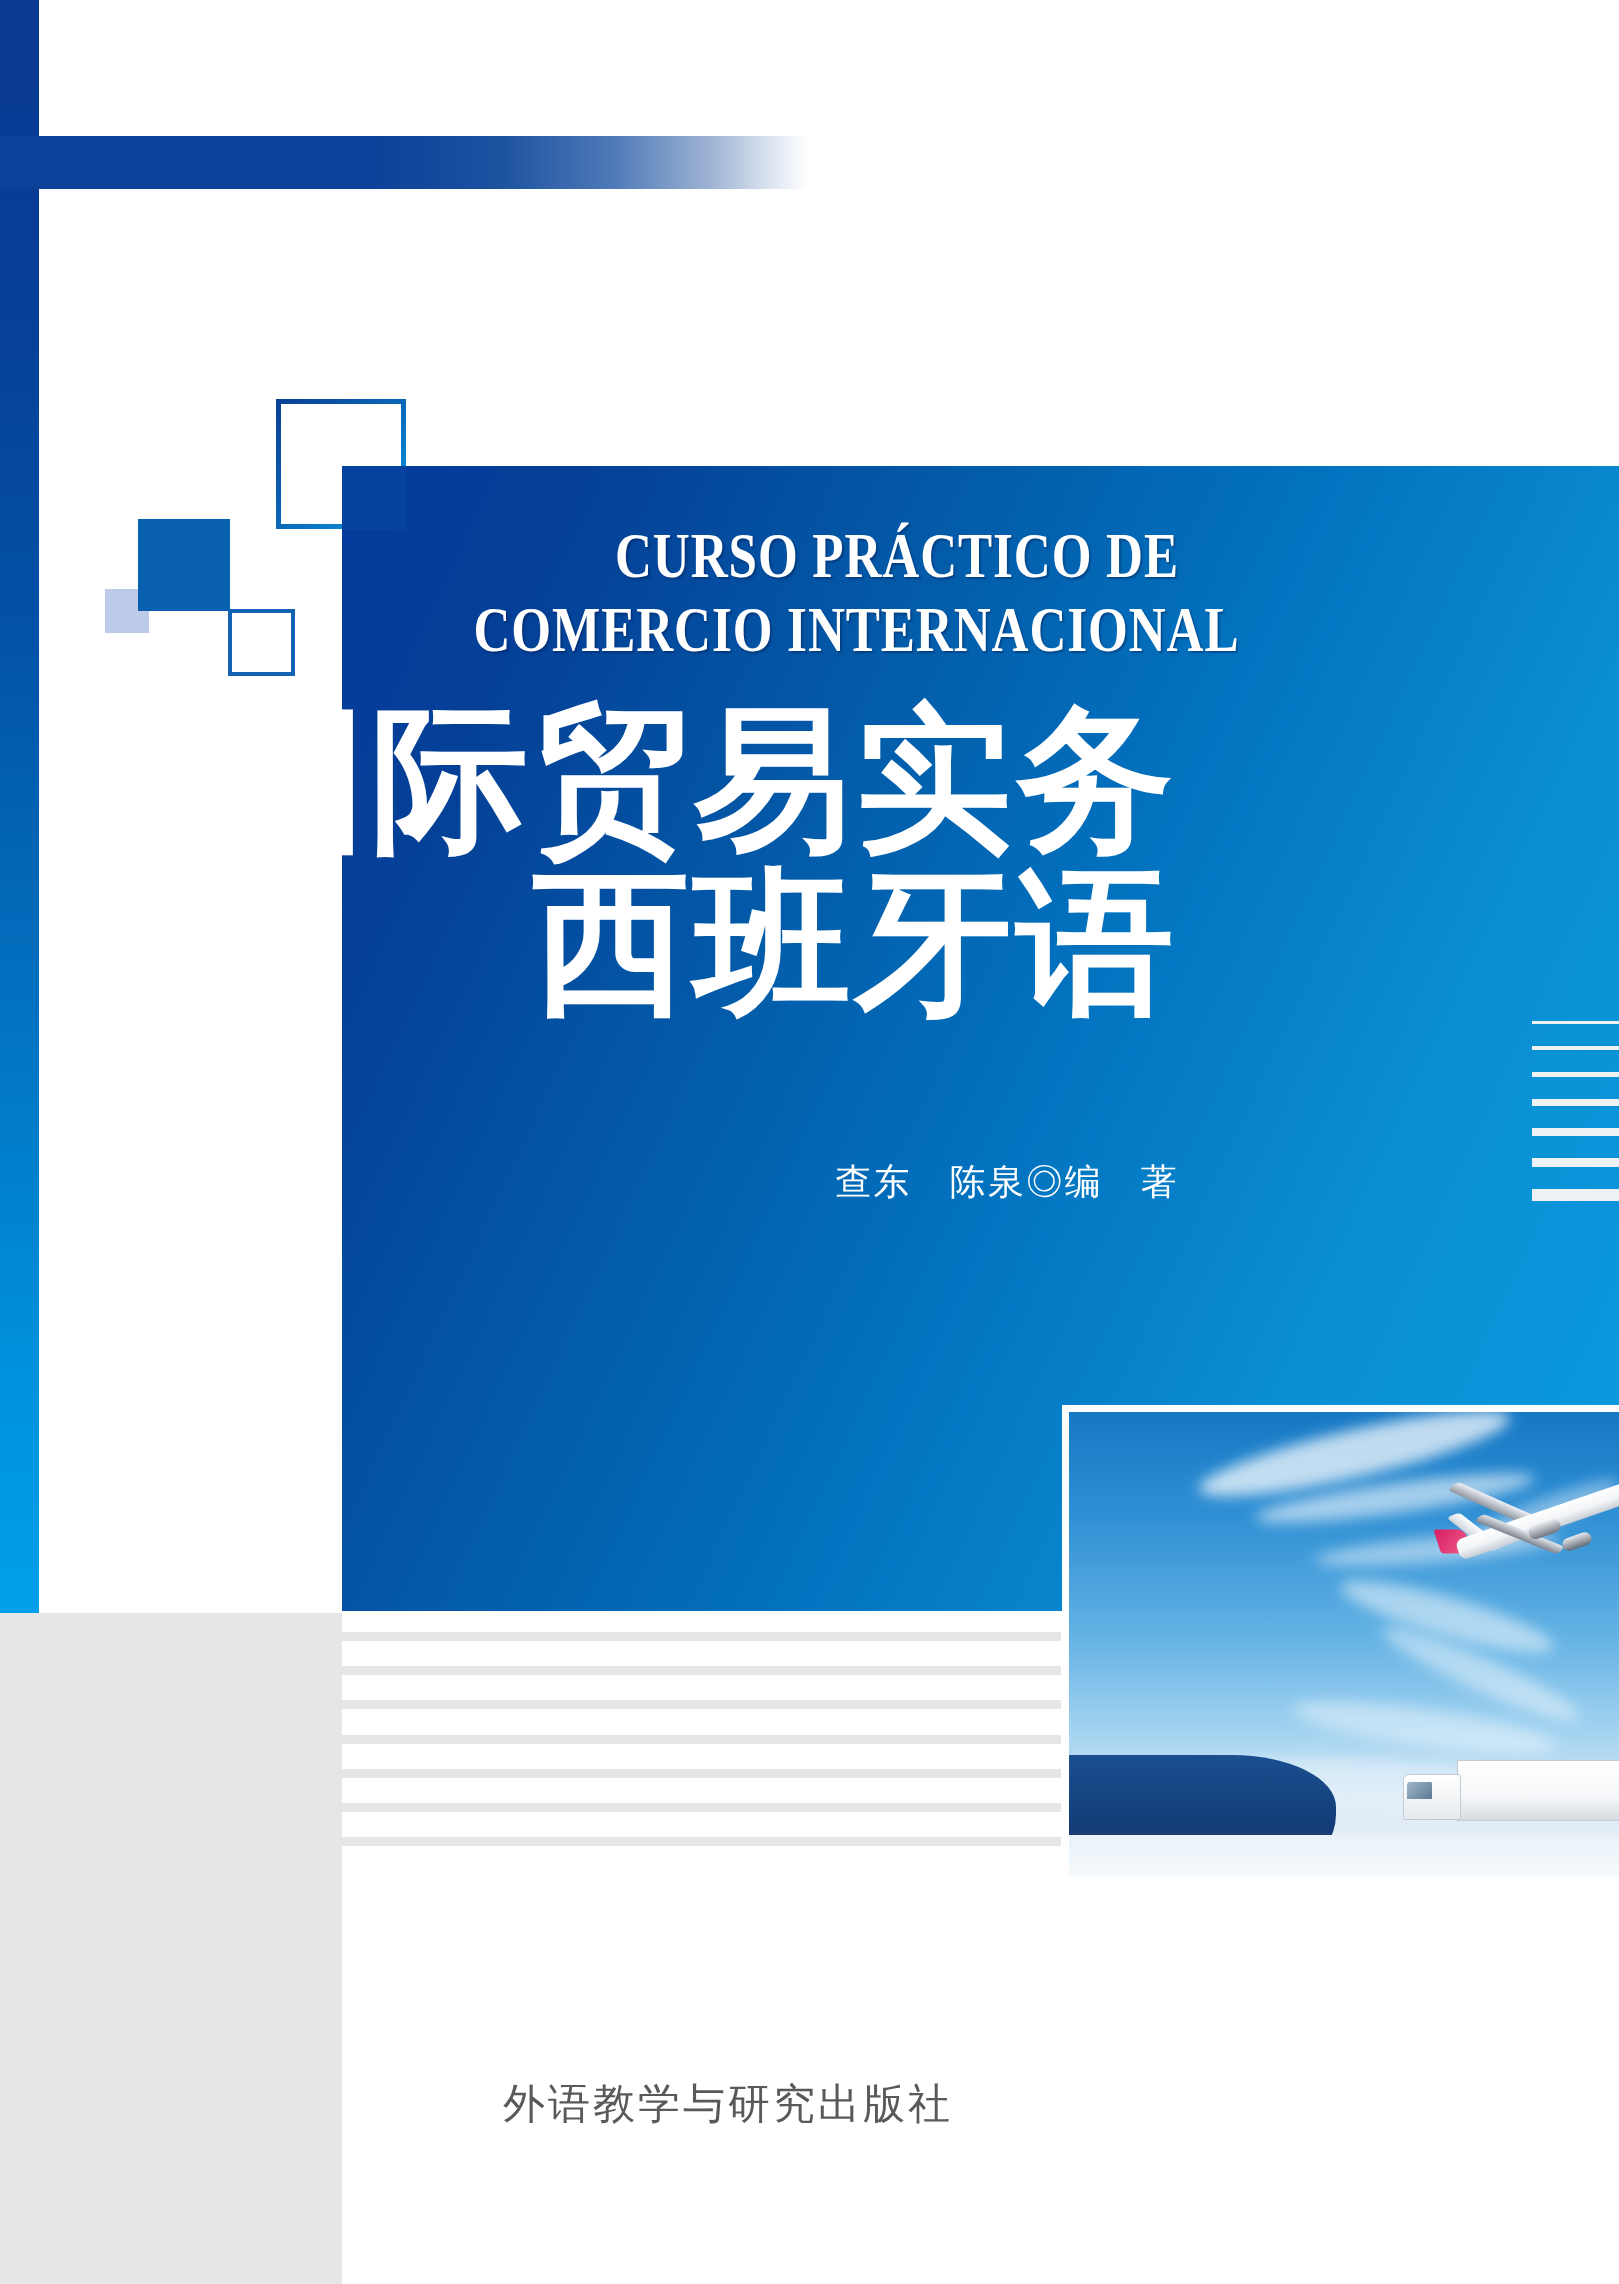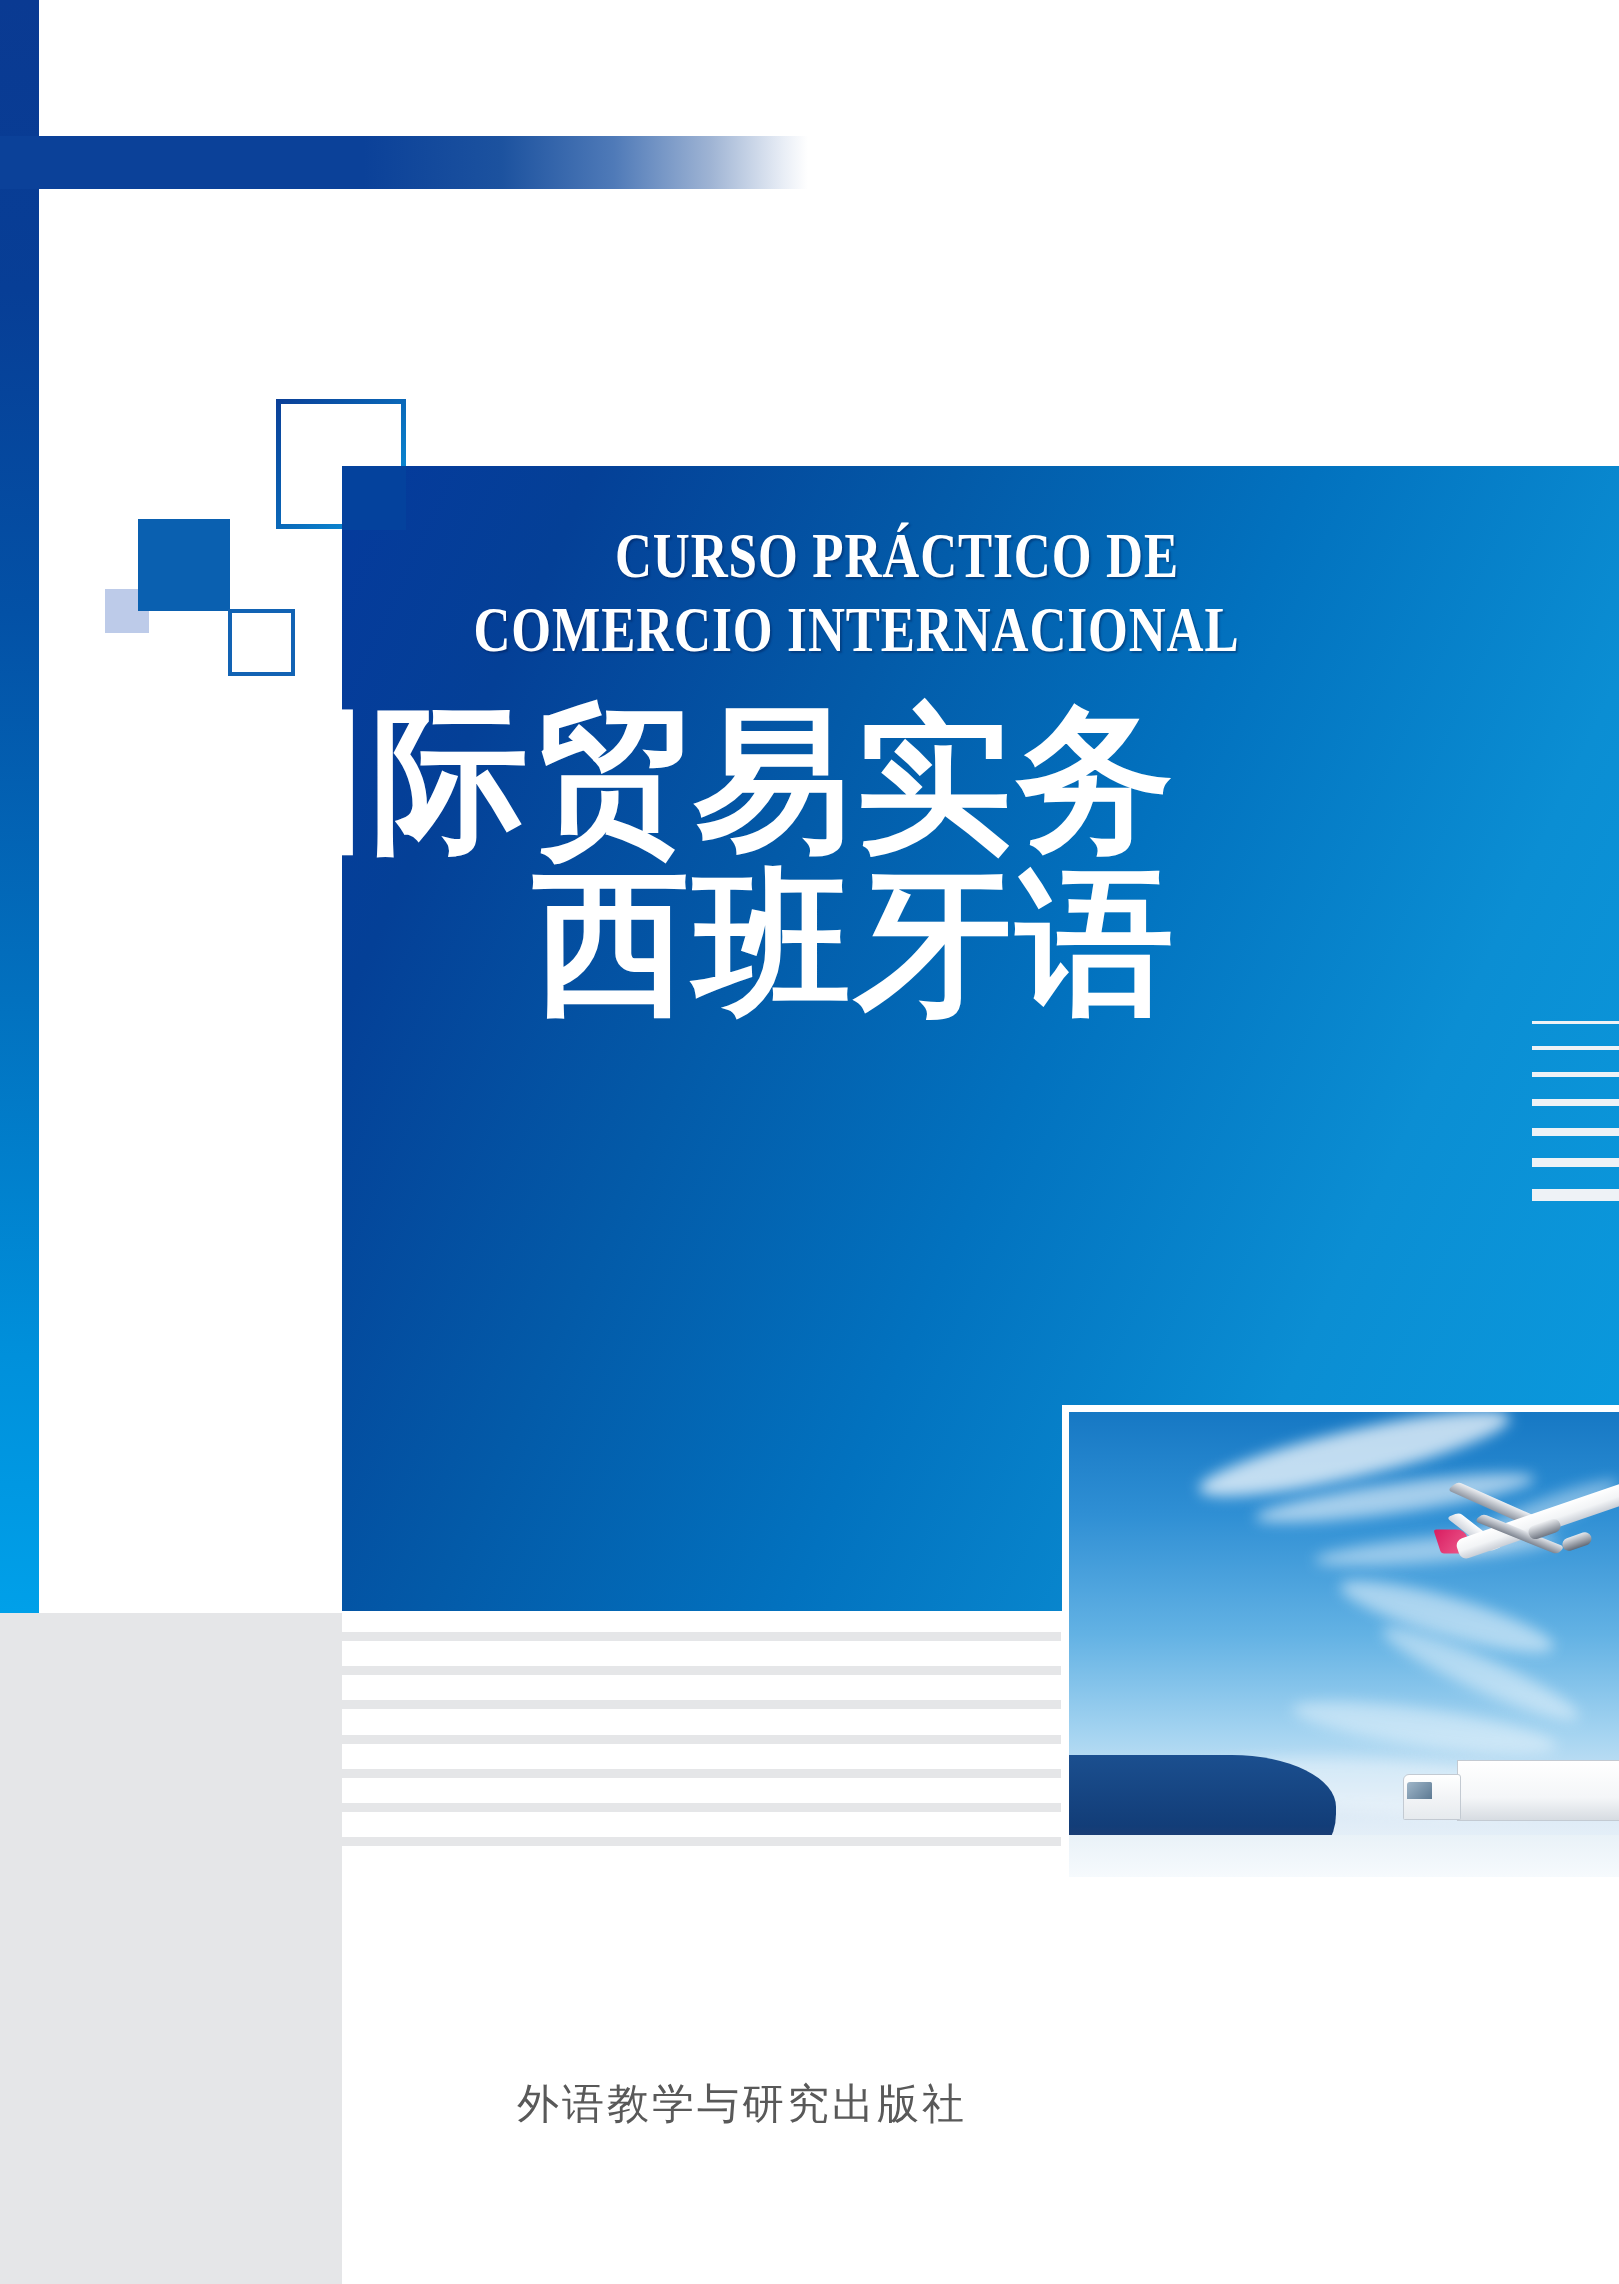--- a/index.html
+++ b/index.html
@@ -289,21 +289,20 @@
 
   
   .publisher {
     position:absolute;
     left:0; top:2076px; width:1456px;
     text-align:center;
     color:#595959;
     font-size:42px;
     letter-spacing:3px;
     white-space:nowrap;
-    margin-left:14px;
   }
 </style>
 </head>
 <body>
 
 <div id="cover">
 
   <div class="grey-col"></div>
 
   <div class="stripes">
@@ -351,20 +350,21 @@
   <div class="es-title">
     <span class="l1">CURSO PRÁCTICO DE</span>
     <span class="l2">COMERCIO INTERNACIONAL</span>
   </div>
 
   <div class="cn-title">
     <span>国际贸易实务</span>
     <span>西班牙语</span>
   </div>
 
+  <div class="authors">查东　陈泉◎编　著</div>
 
   <div class="photo-frame">
     <div class="photo">
       <div class="cloud c1"></div>
       <div class="cloud c2"></div>
       <div class="cloud c3"></div>
       <div class="cloud c4"></div>
       <div class="cloud c5"></div>
       <div class="cloud c6"></div>
       <div class="cloud c7"></div>

